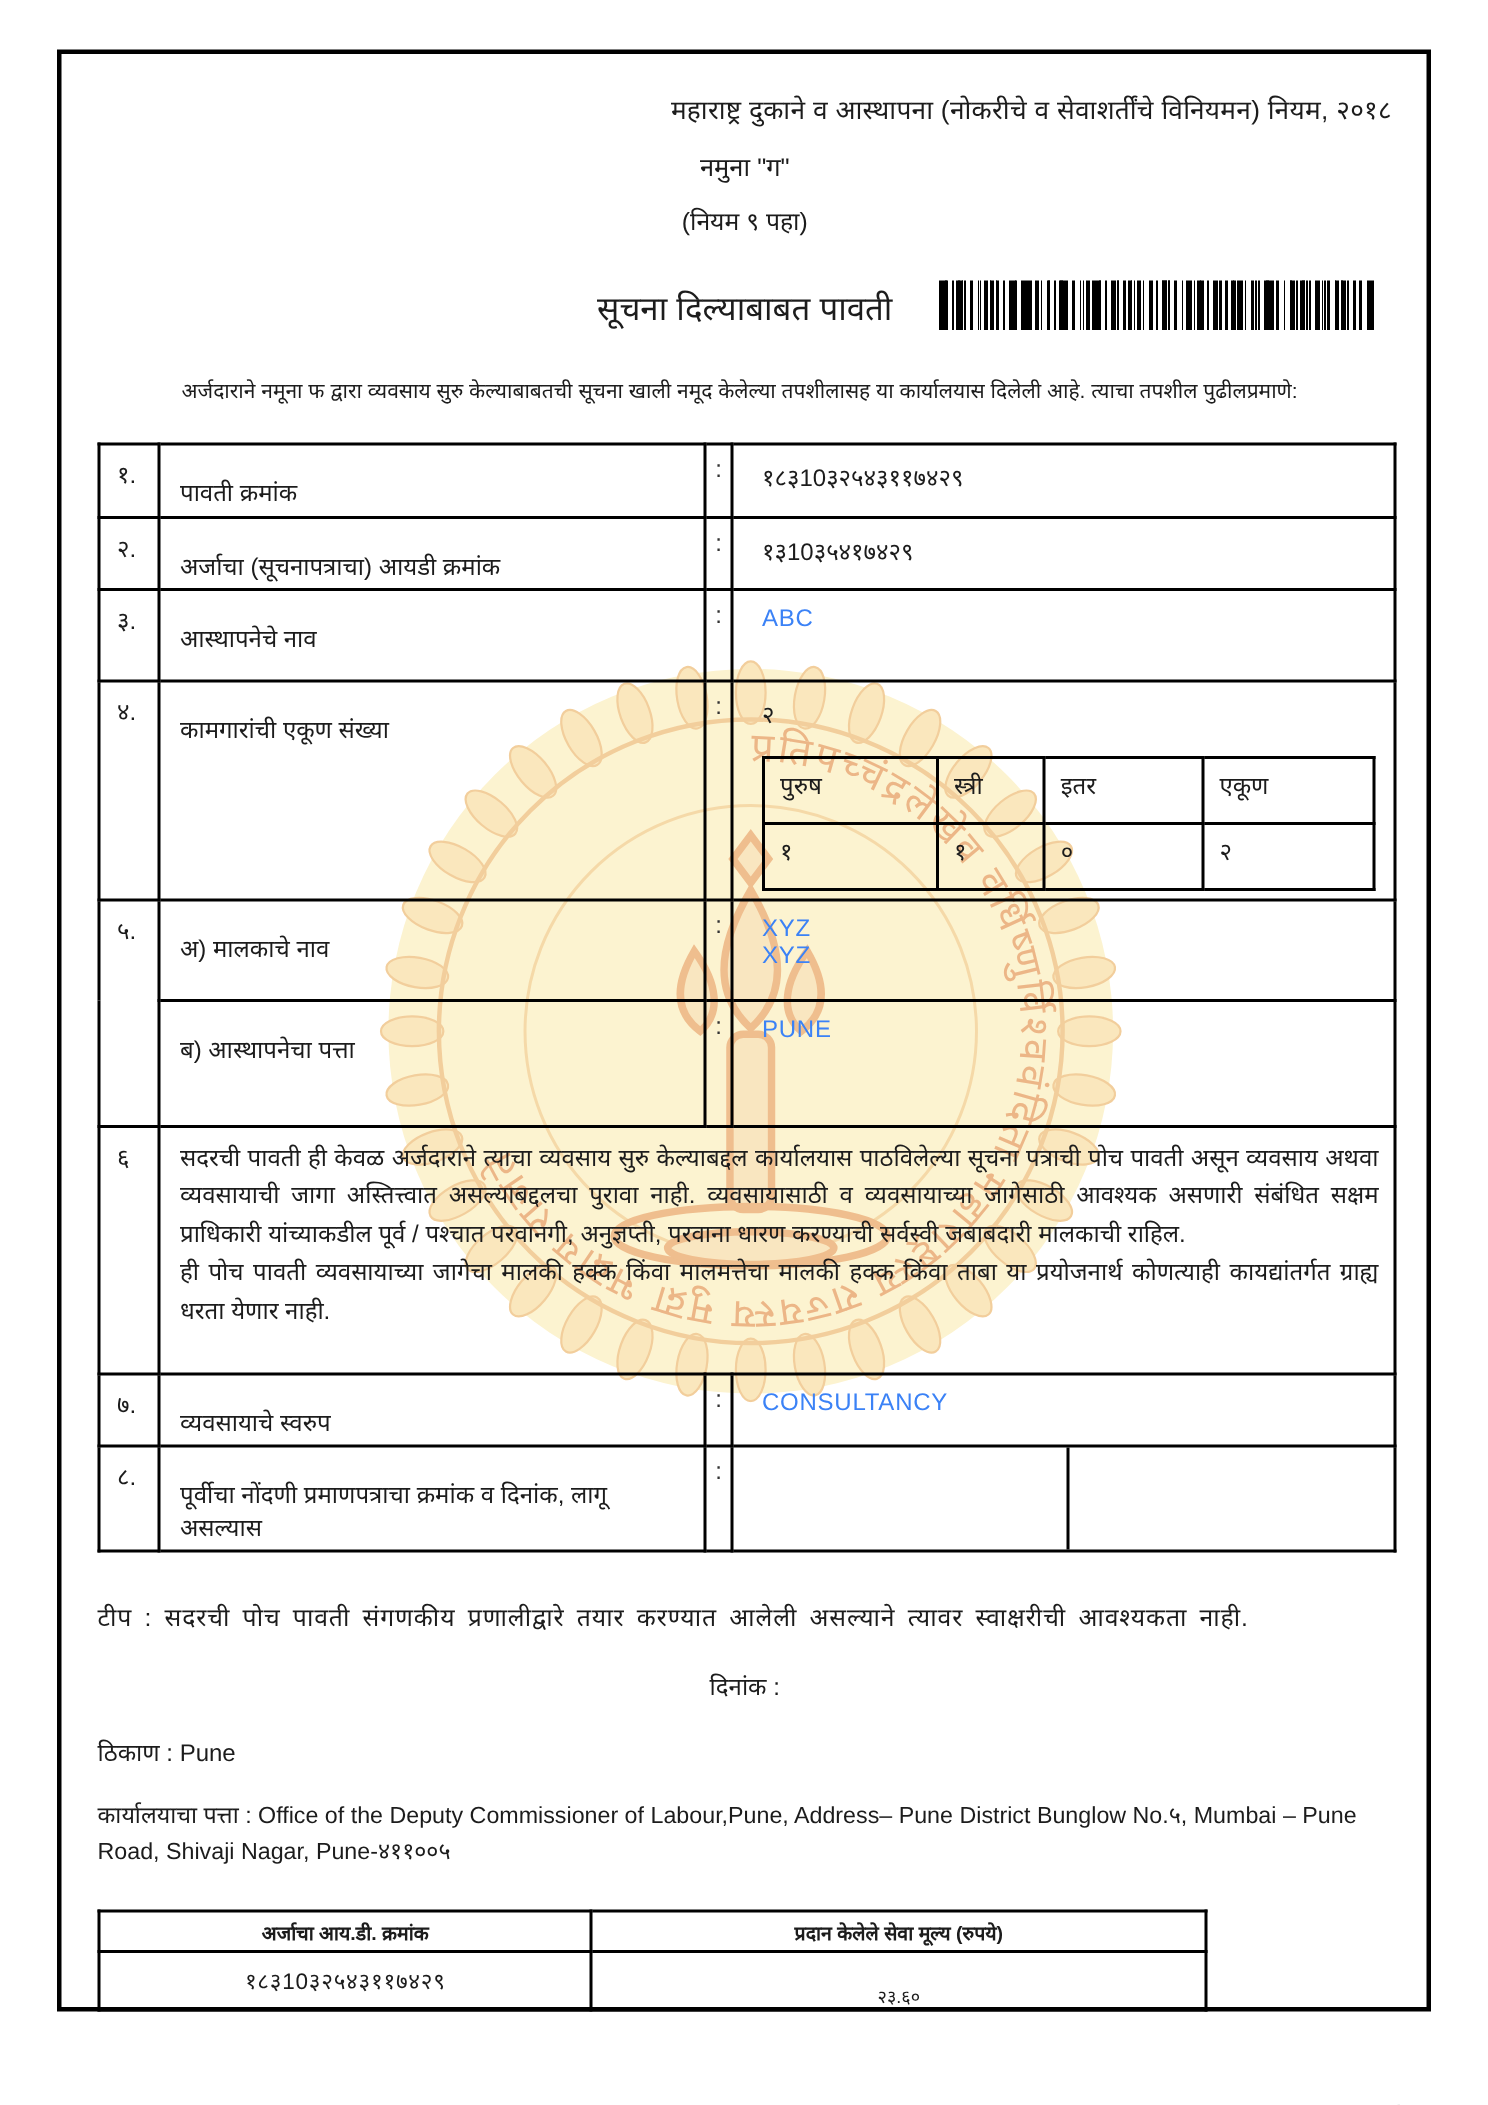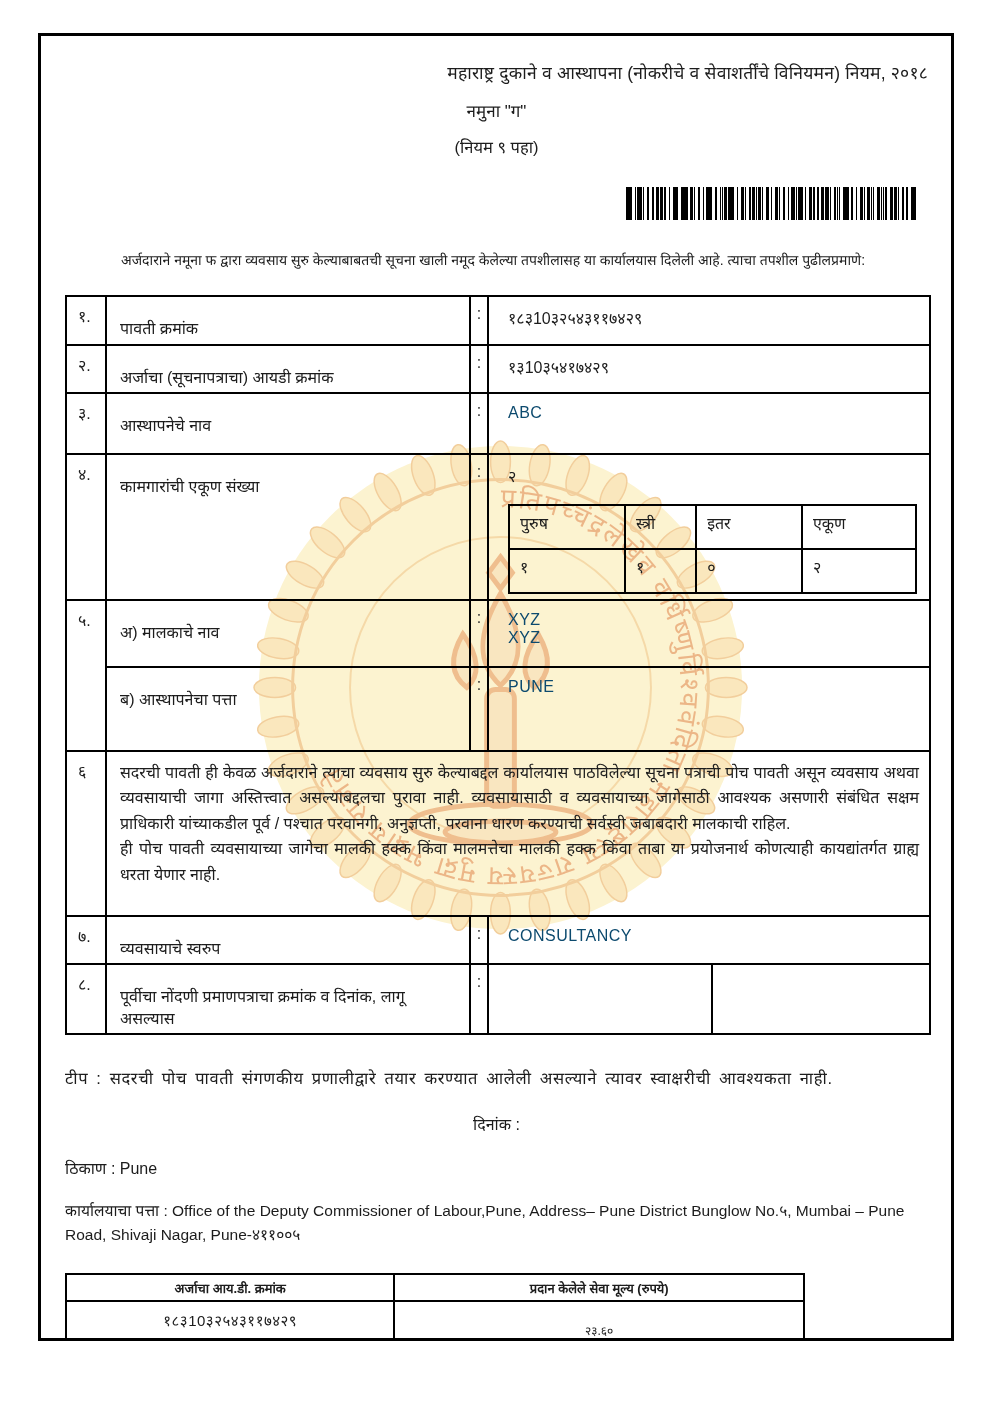--- a/index.html
+++ b/index.html
@@ -28,21 +28,21 @@
   }
 
   .intro { margin-top:22px; font-size:14px; line-height:1.62; text-indent:56px; text-align:justify; }
 
   table.main { border-collapse:collapse; width:866px; margin-top:23px; table-layout:fixed; }
   table.main td { border:2px solid #000; vertical-align:top; font-size:16px; background:transparent; }
   td.c-num   { width:40px;  padding:8px 4px 4px 11px; }
   td.c-label { width:364px; padding:20px 6px 4px 13px; }
   td.c-colon { width:18px;  padding:8px 0 0 0; text-align:center; color:#333; }
   td.c-value { padding:10px 8px 4px 19px; }
-  .latin-val { font-size:15.5px; letter-spacing:.5px; color:#0c4a6e; }
+  .latin-val { font-size:15.5px; letter-spacing:.5px; color:#3b82f6; }
 
   tr.r1 td { height:49px; } tr.r2 td { height:46px; } tr.r3 td { height:61px; }
   tr.r4 td { height:146px; } tr.r5a td { height:67px; } tr.r5b td { height:84px; }
   tr.r6 td { height:165px; } tr.r7 td { height:44px; } tr.r8 td { height:42px; }
 
   table.workers { border-collapse:collapse; width:99%; margin-top:17px; table-layout:fixed; }
   table.workers td { border:2px solid #000; height:44px; padding:6px 4px 2px 10px; font-size:16px; vertical-align:top; }
   .wc1 { width:28.5%; } .wc2 { width:17.5%; } .wc3 { width:26%; } .wc4 { width:28%; }
 
   td.r6-cell { padding:8px 10px 4px 13px; font-size:16px; line-height:1.6; text-align:justify; }
@@ -133,20 +133,21 @@
         </g>
       </svg>
     </div>
 
     <div class="content">
       <div class="hdr-line1">महाराष्ट्र दुकाने व आस्थापना (नोकरीचे व सेवाशर्तींचे विनियमन) नियम, २०१८</div>
       <div class="hdr-line2">नमुना "ग"</div>
       <div class="hdr-line3">(नियम ९ पहा)</div>
 
       <div class="title-row">
+        <div class="doc-title">सूचना दिल्याबाबत पावती</div>
         <div class="barcode"></div>
       </div>
 
       <div class="intro">अर्जदाराने नमूना फ द्वारा व्यवसाय सुरु केल्याबाबतची सूचना खाली नमूद केलेल्या तपशीलासह या कार्यालयास दिलेली आहे. त्याचा तपशील पुढीलप्रमाणे:</div>
 
       <table class="main">
         <tbody>
             <tr class="r1">
           <td class="c-num">१.</td>
           <td class="c-label">पावती क्रमांक</td>

